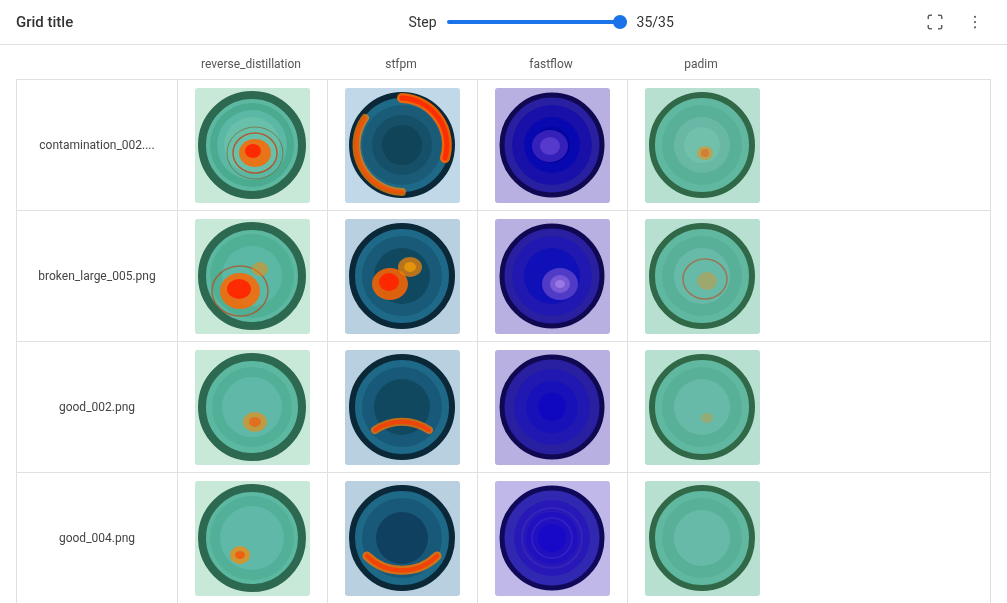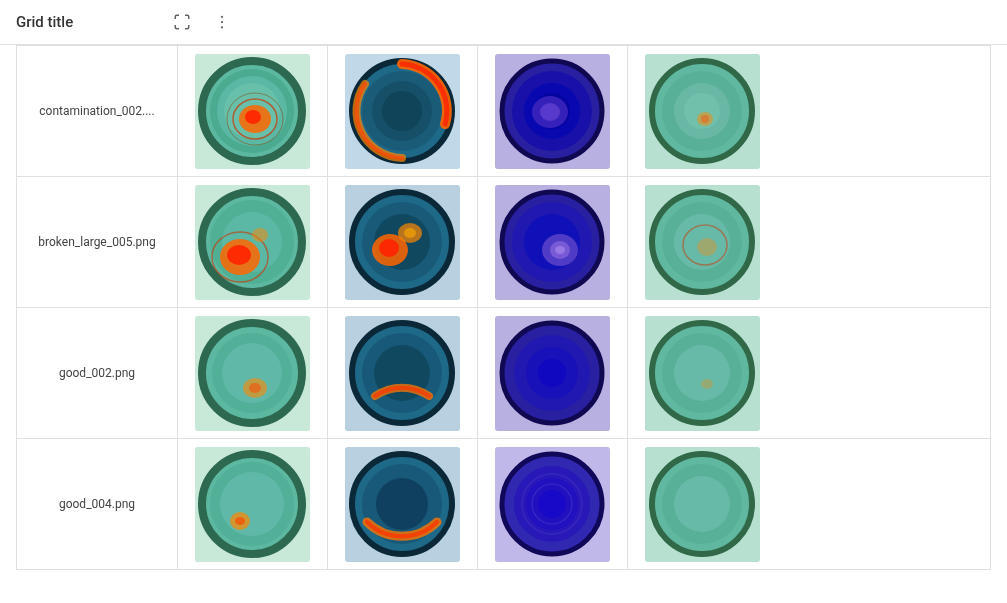--- a/index.html
+++ b/index.html
@@ -173,37 +173,48 @@
     <radialGradient id="padim-bg" cx="50%" cy="50%" r="50%">
       <stop offset="0%" stop-color="#70c8b0"></stop>
       <stop offset="70%" stop-color="#50b098"></stop>
       <stop offset="100%" stop-color="#308870"></stop>
     </radialGradient>
   </defs>
 </svg>
 
 <div class="header">
   <span class="grid-title">Grid title</span>
+  <div class="step-control">
+    <span class="step-label">Step</span>
+    <input type="range" class="step-slider" min="1" max="35" value="35" style="">
+    <span class="step-value">35/35</span>
+  </div>
   <div class="header-actions">
     <button class="icon-btn" title="Fullscreen">
       <svg width="18" height="18" viewBox="0 0 24 24" fill="none" stroke="#5f6368" stroke-width="2">
         <path d="M8 3H5a2 2 0 0 0-2 2v3m18 0V5a2 2 0 0 0-2-2h-3m0 18h3a2 2 0 0 0 2-2v-3M3 16v3a2 2 0 0 0 2 2h3"></path>
       </svg>
     </button>
     <button class="icon-btn" title="More options">
       <svg width="18" height="18" viewBox="0 0 24 24" fill="#5f6368">
         <circle cx="12" cy="5" r="1.5"></circle>
           <circle cx="12" cy="12" r="1.5"></circle>
           <circle cx="12" cy="19" r="1.5"></circle>
       </svg>
     </button>
   </div>
 </div>
 
 <div class="grid-container">
+  <div class="col-headers">
+    <div class="col-header">reverse_distillation</div>
+    <div class="col-header">stfpm</div>
+    <div class="col-header">fastflow</div>
+    <div class="col-header">padim</div>
+  </div>
 
   <div class="grid-body">
 
     <div class="grid-row">
       <div class="row-label">contamination_002....</div>
       <div class="row-cells">
         <div class="cell">
           <svg class="heatmap-img" viewBox="0 0 115 115">
             <rect width="115" height="115" fill="#c8e8d8" rx="2"></rect>
             <circle cx="57" cy="57" r="50" fill="#5cb8a0"></circle>

